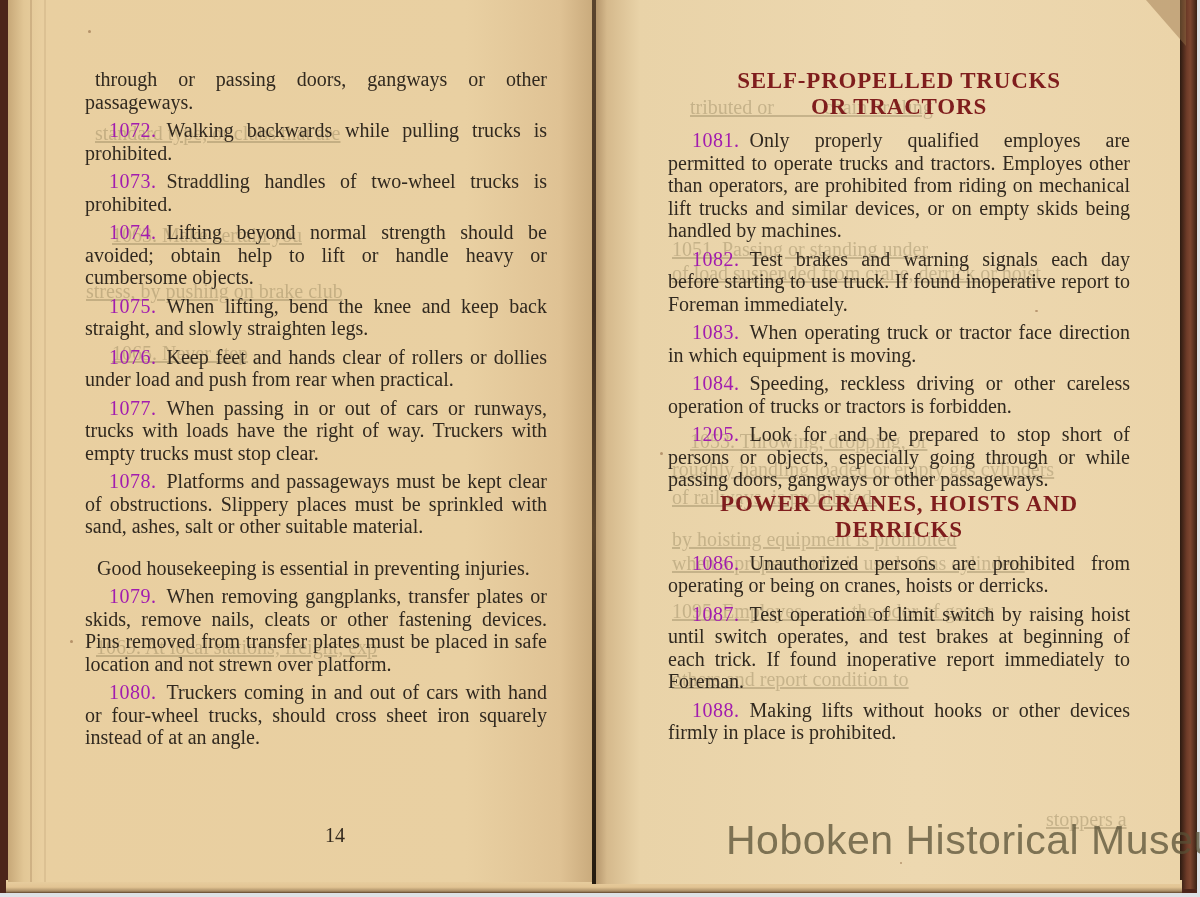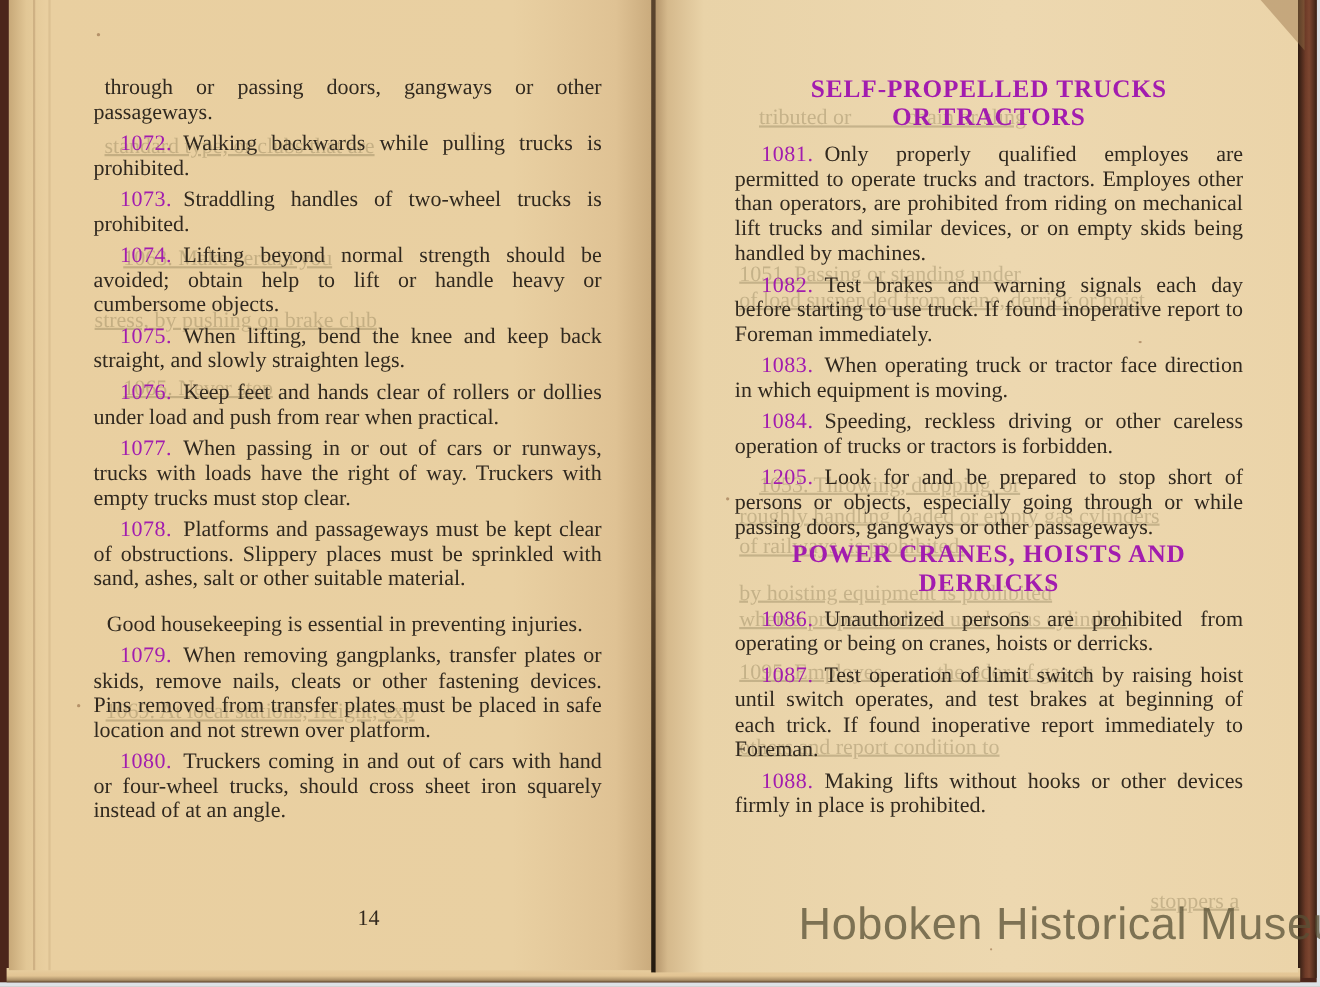--- a/index.html
+++ b/index.html
@@ -30,21 +30,21 @@
   
   .textcol{position:absolute;top:68px;width:462px;color:#31291f;
     font-size:20px;line-height:22.5px;text-align:justify;}
   .textcol.tl{left:85px;}
   .textcol.tr{left:668px;}
   p.rule{margin:6px 0 0 0;text-indent:24px;}
   p.cont{margin:0;text-indent:0;}
   p.flush{margin:19px 0 0 0;text-indent:12px;}
   .num{font-weight:normal;margin-right:10px;letter-spacing:0.5px;color:#a21caf;}
   .section{font-weight:bold;text-align:center;font-size:23px;line-height:26px;
-    letter-spacing:0.8px;color:#a21caf;margin:0;}
+    letter-spacing:0.8px;color:#7f1d1d;margin:0;}
   .h-top{margin-bottom:9px;}
   .h-mid{margin-bottom:9px;}
 
   .pagenum{position:absolute;font-size:20px;color:#33291d;text-align:center;width:462px;}
   .pagenum.pl{left:104px;top:824px;}
   .pagenum.pr{left:668px;top:836px;}
 
   .watermark{position:absolute;left:726px;top:817px;white-space:nowrap;
     font-family:"Liberation Sans", sans-serif;font-size:41px;
     color:rgba(88,80,53,0.75);letter-spacing:0.5px;}

